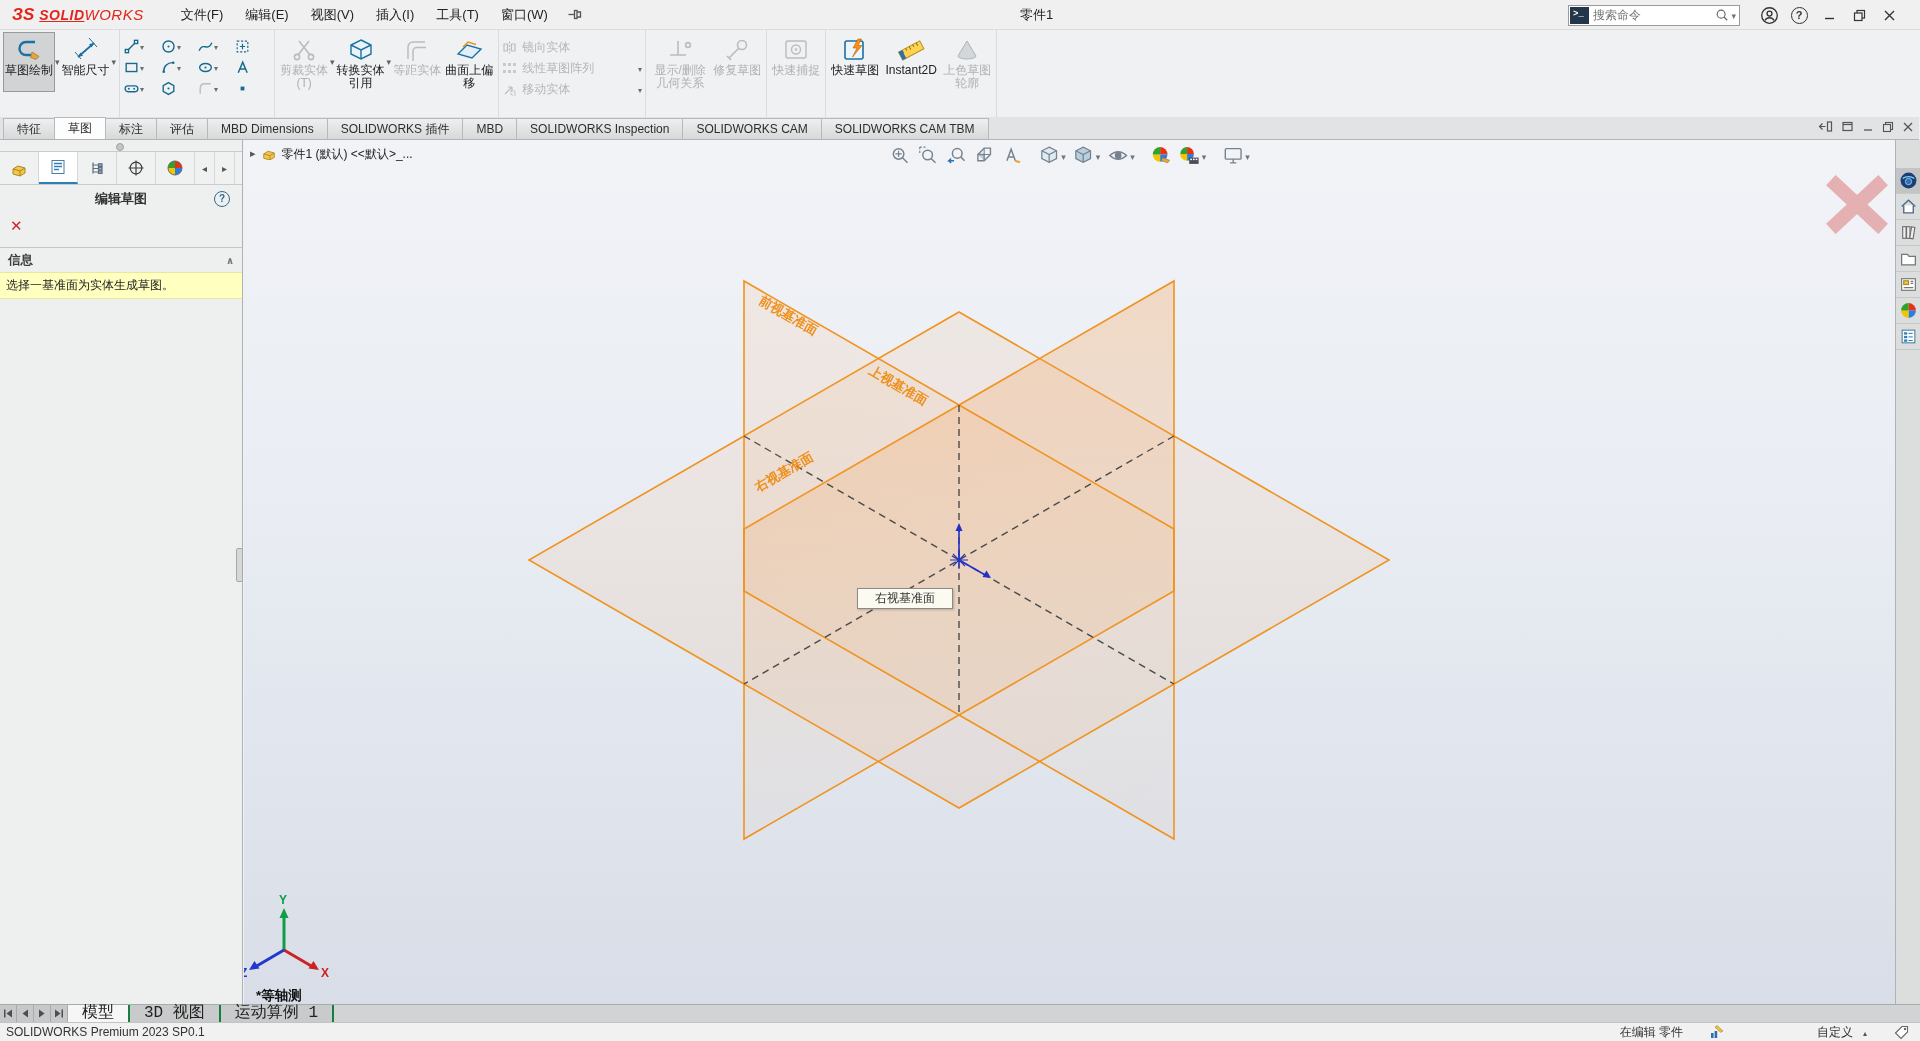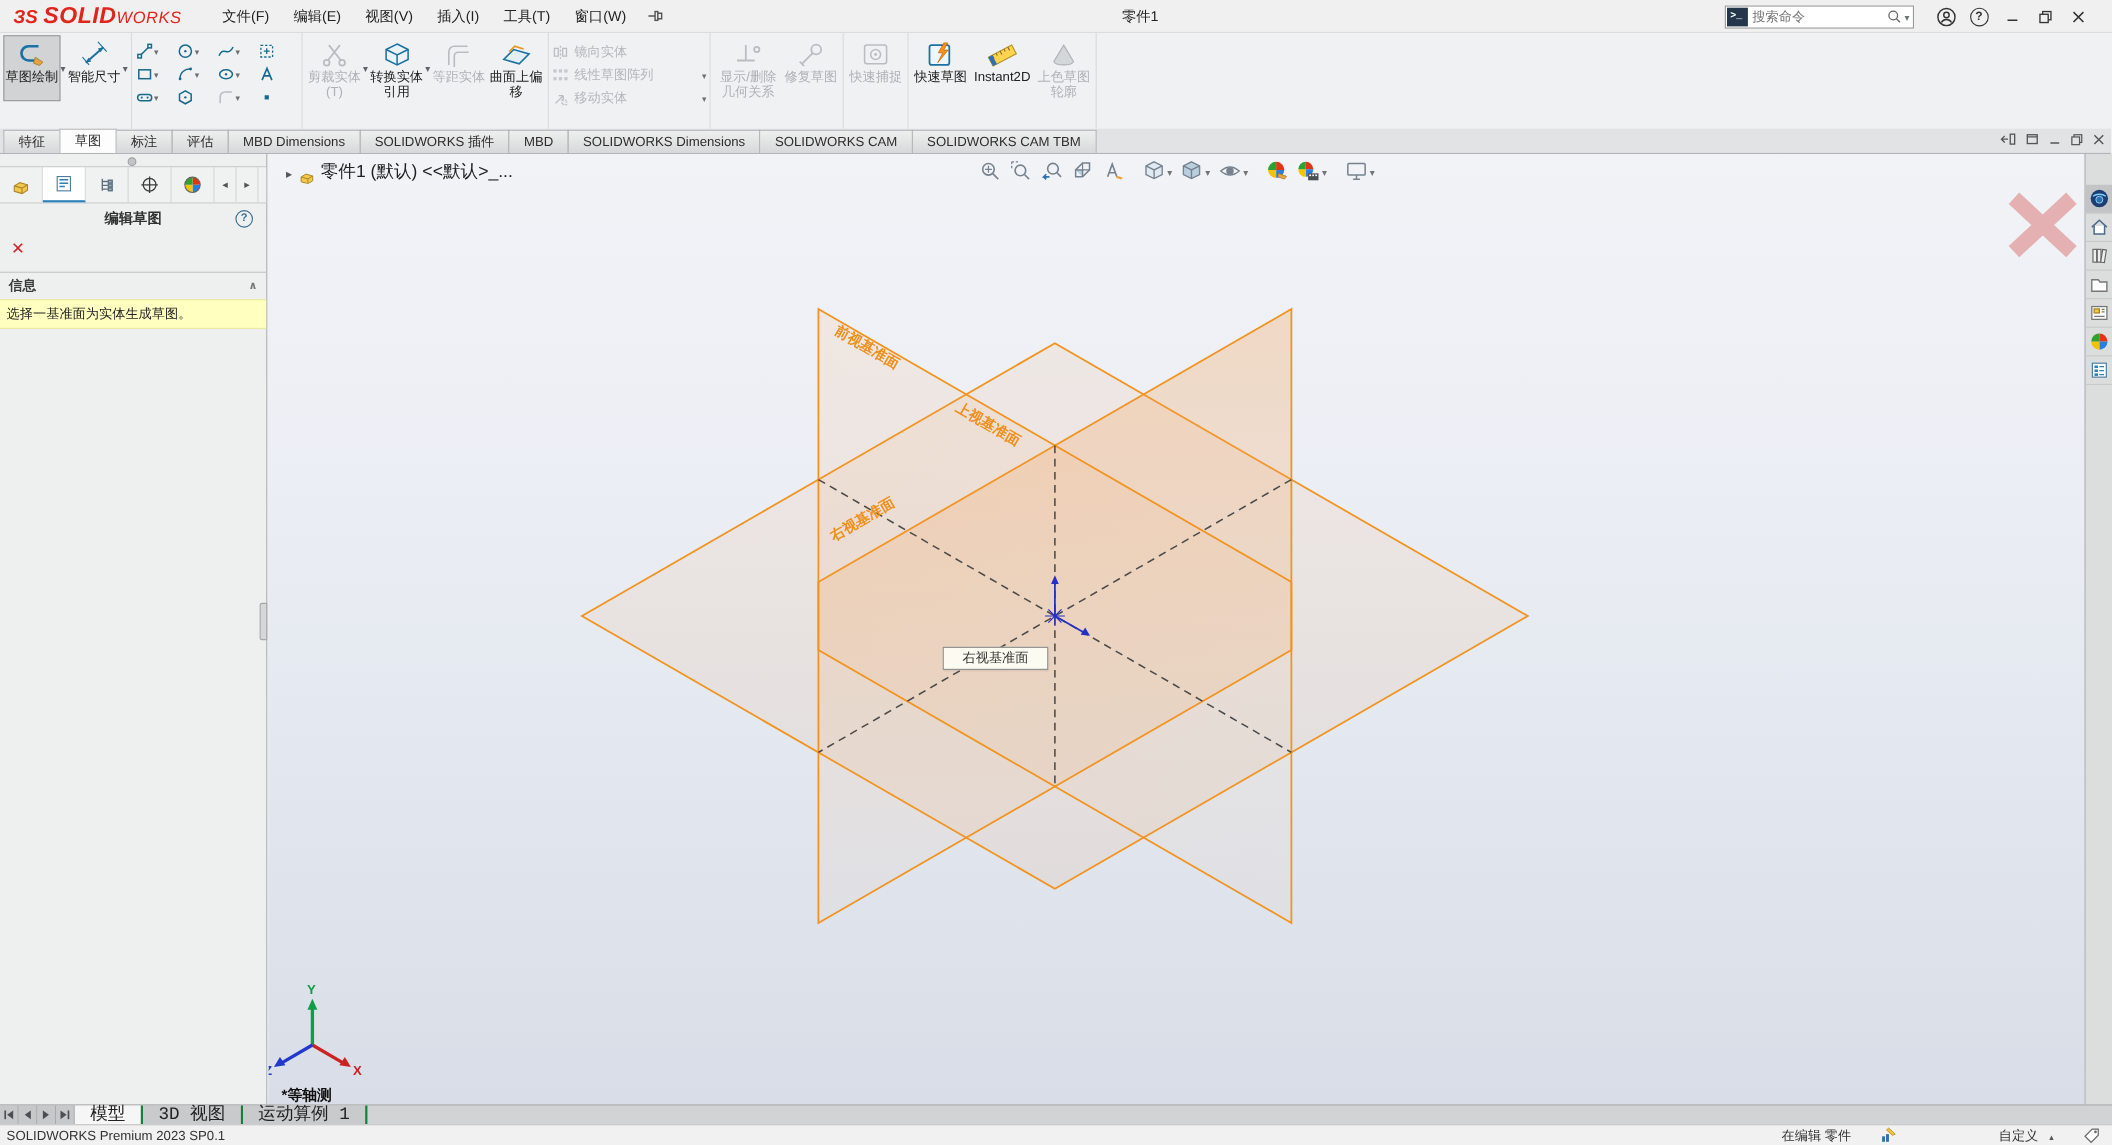--- a/index.html
+++ b/index.html
@@ -9,21 +9,21 @@
   svg { display:block; }
   .ico { color:#176a8e; }
   .dis  { color:#b9bdc0 !important; }
   .dis .lbl { color:#aeb2b6 !important; }
 
   
   .titlebar { position:absolute; top:0; left:0; right:0; height:30px; background:#f0f0f0;
     border-bottom:1px solid #dcdcdc; display:flex; align-items:center; }
   .logo { display:flex; align-items:baseline; padding:0 26px 0 12px; color:#e1251b; font-style:italic; }
   .logo-mark { font-weight:bold; font-size:17px; margin-right:5px; }
-  .logo-solid { font-weight:bold; font-size:21px; letter-spacing:.5px; }
+  .logo-solid { font-weight:bold; font-size:14px; letter-spacing:.5px;text-decoration:underline; }
   .logo-works { font-weight:normal; font-size:15px; letter-spacing:.5px; }
   .menu-item { padding:0 11px; font-size:13px; line-height:30px; cursor:default; }
   .pin-btn { margin-left:8px; }
   .win-title { position:absolute; left:1020px; font-size:13px; }
   .tb-right { position:absolute; right:16px; top:0; height:30px; display:flex; align-items:center; }
   .search-box { width:172px; height:21px; background:#fff; border:1px solid #9a9a9a;
     display:flex; align-items:center; margin-right:14px; }
   .search-cmd { width:19px; height:17px; background:#24374a; margin:0 4px 0 1px; position:relative; }
   .search-cmd::after { content:">_"; color:#fff; font-size:9px; font-weight:bold;
     position:absolute; left:3px; top:2px; font-family:"Liberation Mono",monospace; }
@@ -87,22 +87,22 @@
     font-weight:bold; color:#3c3c3c; }
   .info-chev { margin-left:auto; color:#777; font-size:10px; }
   .info-chev::after { content:"∧"; }
   .info-msg { background:#ffffc0; border-top:1px solid #e7e7a0; border-bottom:1px solid #e7e7a0;
     padding:4px 6px; font-size:12px; color:#222; }
   .panel-grip { position:absolute; right:-1px; top:408px; width:7px; height:34px; background:#d6d7d8;
     border:1px solid #a6a9ab; border-radius:2px 0 0 2px; }
 
   .viewport { position:absolute; left:244px; top:0; width:1651px; height:864px;
     background:linear-gradient(180deg,#f1f3f7 0%,#ebeef4 35%,#e1e6ee 70%,#d8dde7 100%); overflow:hidden; }
-  .breadcrumb { position:absolute; left:16px; top:6px; display:flex; align-items:flex-end; gap:5px;
-    font-size:16px; color:#222; z-index:5; }
+  .breadcrumb { position:absolute; left:6px; top:6px; display:flex; align-items:flex-start; gap:5px;
+    font-size:12px; color:#222; z-index:5; }
   .bc-arrow::after { content:"▸"; color:#555; font-size:11px; }
   .hud { position:absolute; left:50%; top:3px; transform:translateX(-50%); display:flex;
     align-items:center; gap:3px; z-index:5; color:#76828e; }
   .hud-btn { display:flex; align-items:center; padding:2px; cursor:default; }
   .hud-gap { width:6px; }
   .vp-tooltip { position:absolute; left:613px; top:448px; width:96px; height:21px; background:#fbfbf2;
     border:1px solid #8a8a8a; box-shadow:1px 1px 2px rgba(0,0,0,.2); font-size:12px; color:#333;
     line-height:19px; text-align:center; z-index:4; }
 
   .task-strip { position:absolute; right:0; top:0; width:25px; height:864px; background:#dcdddd;
@@ -476,21 +476,21 @@
   </div>
 
   <div class="rtabs">
     <span class="rtab">特征</span>
     <span class="rtab active">草图</span>
     <span class="rtab">标注</span>
     <span class="rtab">评估</span>
     <span class="rtab">MBD Dimensions</span>
     <span class="rtab">SOLIDWORKS 插件</span>
     <span class="rtab">MBD</span>
-    <span class="rtab">SOLIDWORKS Dimensions</span>
+    <span class="rtab">SOLIDWORKS Inspection</span>
     <span class="rtab">SOLIDWORKS CAM</span>
     <span class="rtab">SOLIDWORKS CAM TBM</span>
     <span class="rtabs-right">
       <span>
         <svg width="15" height="13" viewBox="0 0 15 13" fill="none" stroke="#555" stroke-width="1.2">
           <path d="M1.5 6.5 h6 M4.5 3.5 l-3 3 3 3"></path>
             <rect x="9.5" y="2" width="4" height="9"></rect>
         </svg>
         </span>
       <span>

